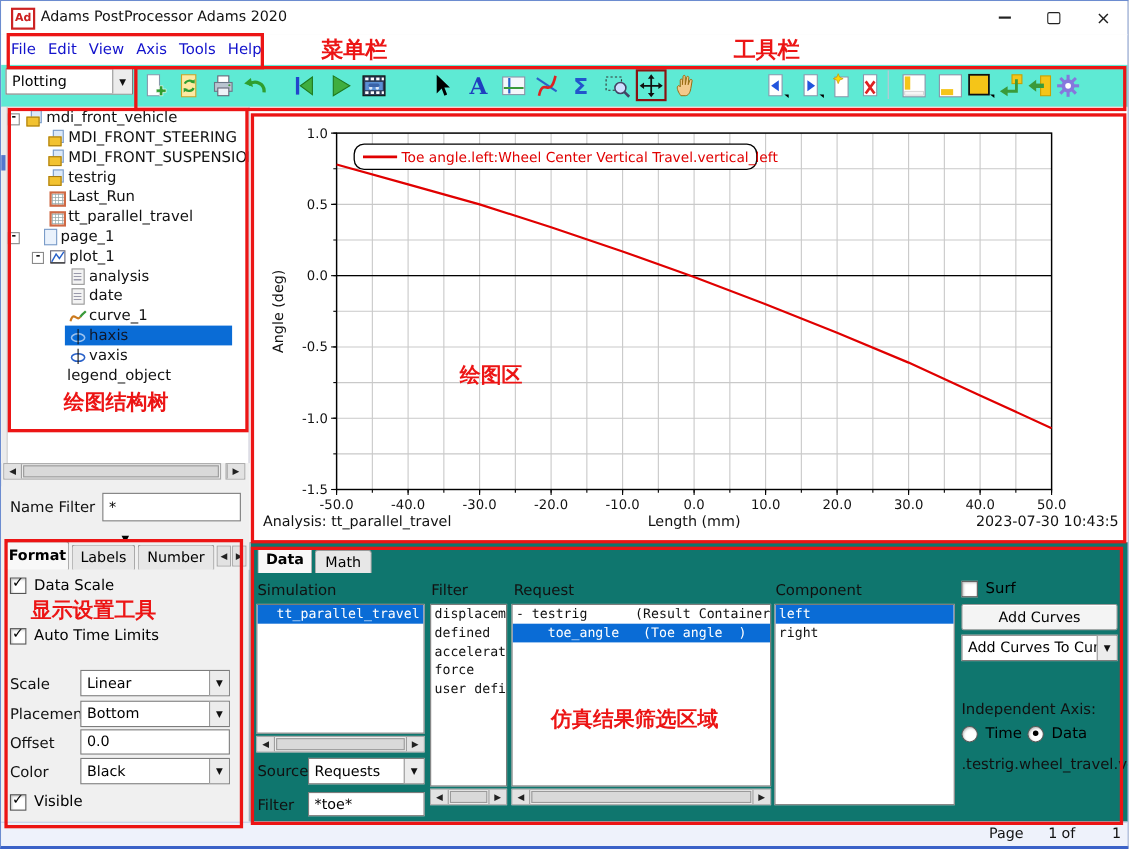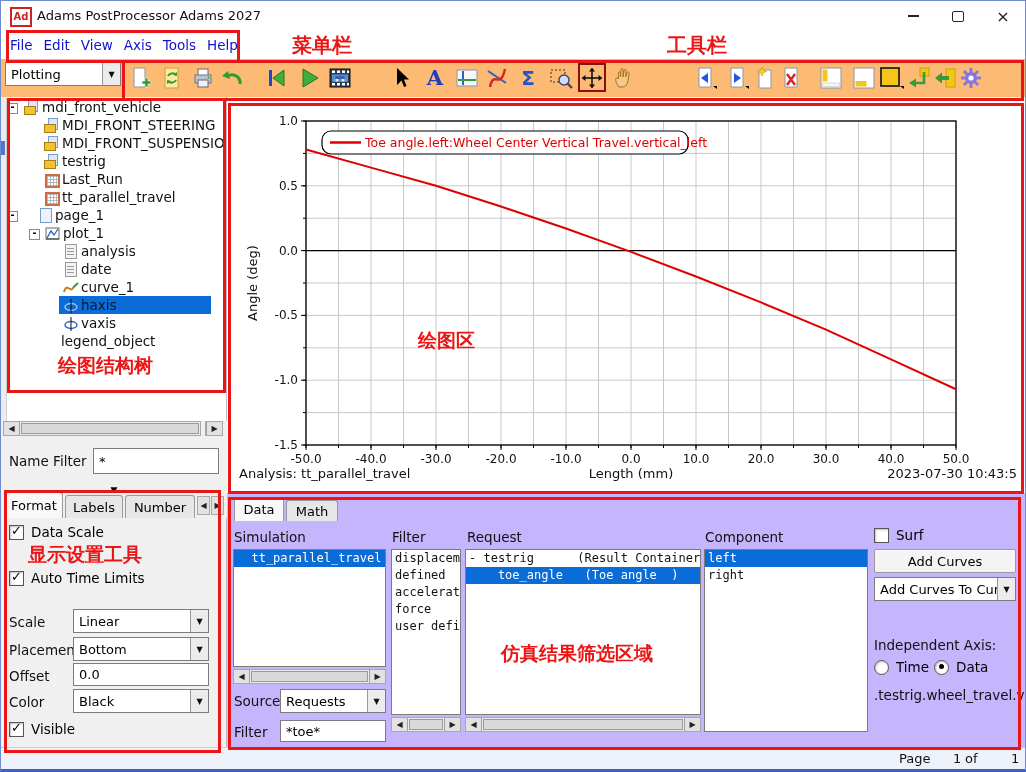--- a/index.html
+++ b/index.html
@@ -9,21 +9,21 @@
   .appicon{position:absolute;left:9px;top:6px;width:18px;height:16px;border:2px solid #cc2222;color:#cc2222;font:bold 10px/16px "DejaVu Sans",sans-serif;text-align:center;background:#fff;}
   .apptitle{position:absolute;left:36px;top:7px;font-size:13px;color:#111;}
   .wbtn{position:absolute;top:0;width:44px;height:30px;display:flex;align-items:center;justify-content:center;color:#222;}
   .wbtn.min{right:90px}.wbtn.max{right:45px}.wbtn.close{right:0;font-size:16px}
   .minbar{width:11px;height:2px;background:#222;}
   .maxbox{width:10px;height:9px;border:1.5px solid #222;border-radius:2px;}
   
   .menubar{position:absolute;left:0;top:30px;width:100%;height:28px;background:#fff;display:flex;align-items:center;padding-left:9px;box-sizing:border-box;gap:11px;}
   .menuitem{color:#1212cc;font-size:13.5px;cursor:default;}
   
-  .toolbar{position:absolute;left:0;top:58px;width:100%;height:38px;background:#fdba74;border-bottom:1px solid #a3a3a3;}
+  .toolbar{position:absolute;left:0;top:58px;width:100%;height:38px;background:#5eead4;border-bottom:1px solid #a3a3a3;}
   .modecombo{position:absolute;left:4px;top:3px;width:116px;height:28px;}
   .tbi{position:absolute;top:4px;width:28px;height:29px;display:flex;align-items:center;justify-content:center;box-sizing:border-box;}
   .tbi.selected{border:2px solid #8b1111;}
   .tbsep{position:absolute;top:5px;width:1px;height:26px;background:#c4c4d4;}
   .glyphA{color:#1f3fbf;font-weight:bold;font-family:"DejaVu Serif","Liberation Serif",serif;font-size:21px;}
   .glyphS{color:#2255cc;font-weight:bold;font-size:20px;}
   
   .combo{position:absolute;display:flex;background:#fff;border:1px solid #7c7c7c;height:24px;align-items:center;box-sizing:border-box;}
   .combo .txt{flex:1;padding:0 5px;font-size:13px;white-space:nowrap;overflow:hidden;}
   .combo .cbtn{width:17px;align-self:stretch;background:#ececec;border-left:1px solid #9a9a9a;display:flex;align-items:center;justify-content:center;font-size:8px;color:#111;}
@@ -32,21 +32,21 @@
   .checkbox.checked::after{content:"✓";position:absolute;left:1px;top:-3px;font:bold 13px "DejaVu Sans",sans-serif;color:#000;}
   .radio{width:13px;height:13px;border-radius:50%;background:#fff;border:1px solid #555;box-shadow:inset 1px 1px 2px rgba(0,0,0,.25);display:inline-block;position:relative;flex:none;}
   .radio.checked::after{content:"";position:absolute;left:3.5px;top:3.5px;width:5px;height:5px;border-radius:50%;background:#000;}
   .checkrow{position:absolute;display:flex;align-items:center;gap:7px;font-size:13.5px;}
   .pbtn{position:absolute;background:#f4f4f4;border:1px solid #9a9a9a;border-radius:2px;font-size:13px;display:flex;align-items:center;justify-content:center;box-shadow:inset 0 1px 0 #fff;box-sizing:border-box;}
   .hscroll{position:absolute;background:#ececec;border:1px solid #a8a8a8;display:flex;box-sizing:border-box;}
   .sbtn{width:15px;background:#e2e2e2;border-right:1px solid #a0a0a0;font-size:8px;display:flex;align-items:center;justify-content:center;color:#222;flex:none;}
   .sbtn.r{border-right:none;border-left:1px solid #a0a0a0;}
   .sthumb{background:#d9d9d9;border:1px solid #9a9a9a;flex:1;margin:1px;}
   .tab{position:absolute;height:23px;border:1px solid #9a9a9a;border-bottom:none;border-radius:3px 3px 0 0;background:#e7e7e7;font-size:13px;display:flex;align-items:center;justify-content:center;box-sizing:border-box;top:3px;}
-  .tab.active{background:#f8f8f8;top:0;height:26px;font-weight:normal;}
+  .tab.active{background:#f8f8f8;top:0;height:26px;font-weight:bold;}
   .listbox{position:absolute;background:#fff;border:1px solid #7c7c7c;overflow:hidden;box-sizing:border-box;font-family:"DejaVu Sans Mono","Liberation Mono",monospace;font-size:12px;}
   .lrow{height:17px;line-height:17px;white-space:pre;padding-left:3px;color:#111;}
   .lrow.sel{background:#0a6cd6;color:#fff;}
   .colhead{position:absolute;font-size:13.5px;color:#111;}
   
   .tree-panel{position:absolute;left:0;top:96px;width:226px;height:324px;background:#fff;border-right:1px solid #bcbccc;box-sizing:border-box;overflow:hidden;}
   .tree-vscroll{position:absolute;left:0;top:0;width:5px;height:100%;background:#ececec;border-right:1px solid #cfcfcf;}
   .tree-vthumb{position:absolute;left:0;top:44px;width:4px;height:14px;background:#5577cc;}
   .trow{position:absolute;left:0;height:18px;width:100%;font-size:13.5px;}
   .tlabel{position:absolute;top:0;white-space:nowrap;color:#111;}
@@ -69,37 +69,37 @@
   .splitter-row span{font-size:9px;color:#000;position:relative;top:-2px;}
   .left-tabs{position:absolute;left:0;top:491px;width:226px;height:26px;background:#f0f0f0;overflow:hidden;}
   .format-panel{position:absolute;left:0;top:517px;width:226px;height:229px;background:#f0f0f0;border-right:1px solid #bcbccc;box-sizing:border-box;}
   .flabel{position:absolute;font-size:13.5px;color:#111;}
   
   .plot-panel{position:absolute;left:226px;top:96px;width:800px;height:396px;background:#fff;}
   .tick{font:12px "DejaVu Sans",sans-serif;fill:#111;}
   .axis-label{font:13px "DejaVu Sans",sans-serif;fill:#111;}
   .legend-text{font:12.5px "DejaVu Sans",sans-serif;}
   
-  .data-panel{position:absolute;left:226px;top:492px;width:800px;height:254px;background:#c4b5fd;border-left:1px solid #c6c6d2;box-sizing:border-box;}
+  .data-panel{position:absolute;left:226px;top:492px;width:800px;height:254px;background:#0f766e;border-left:1px solid #c6c6d2;box-sizing:border-box;}
   
   .statusbar{position:absolute;left:0;top:746px;width:1026px;height:23px;background:#eef2fb;border-top:1px solid #c3cfe6;font-size:13px;color:#111;}
   .statusbar span{position:absolute;top:3px;}
   
   .ann{position:absolute;border:3px solid #ec1515;z-index:50;pointer-events:none;}
   .ann-label{position:absolute;color:#ec1515;font-weight:bold;z-index:51;pointer-events:none;font-size:20px;}
   .ann-label.s{font-size:19px;}
 </style>
 </head>
 <body>
 
 <div class="window">
 
   <div class="titlebar">
     <div class="appicon">Ad</div>
-    <div class="apptitle">Adams PostProcessor Adams 2027</div>
+    <div class="apptitle">Adams PostProcessor Adams 2020</div>
     <div class="wbtn min">
         <span class="minbar"></span>
       </div>
     <div class="wbtn max">
         <span class="maxbox"></span>
       </div>
     <div class="wbtn close">
         <span>×</span>
       </div>
   </div>

